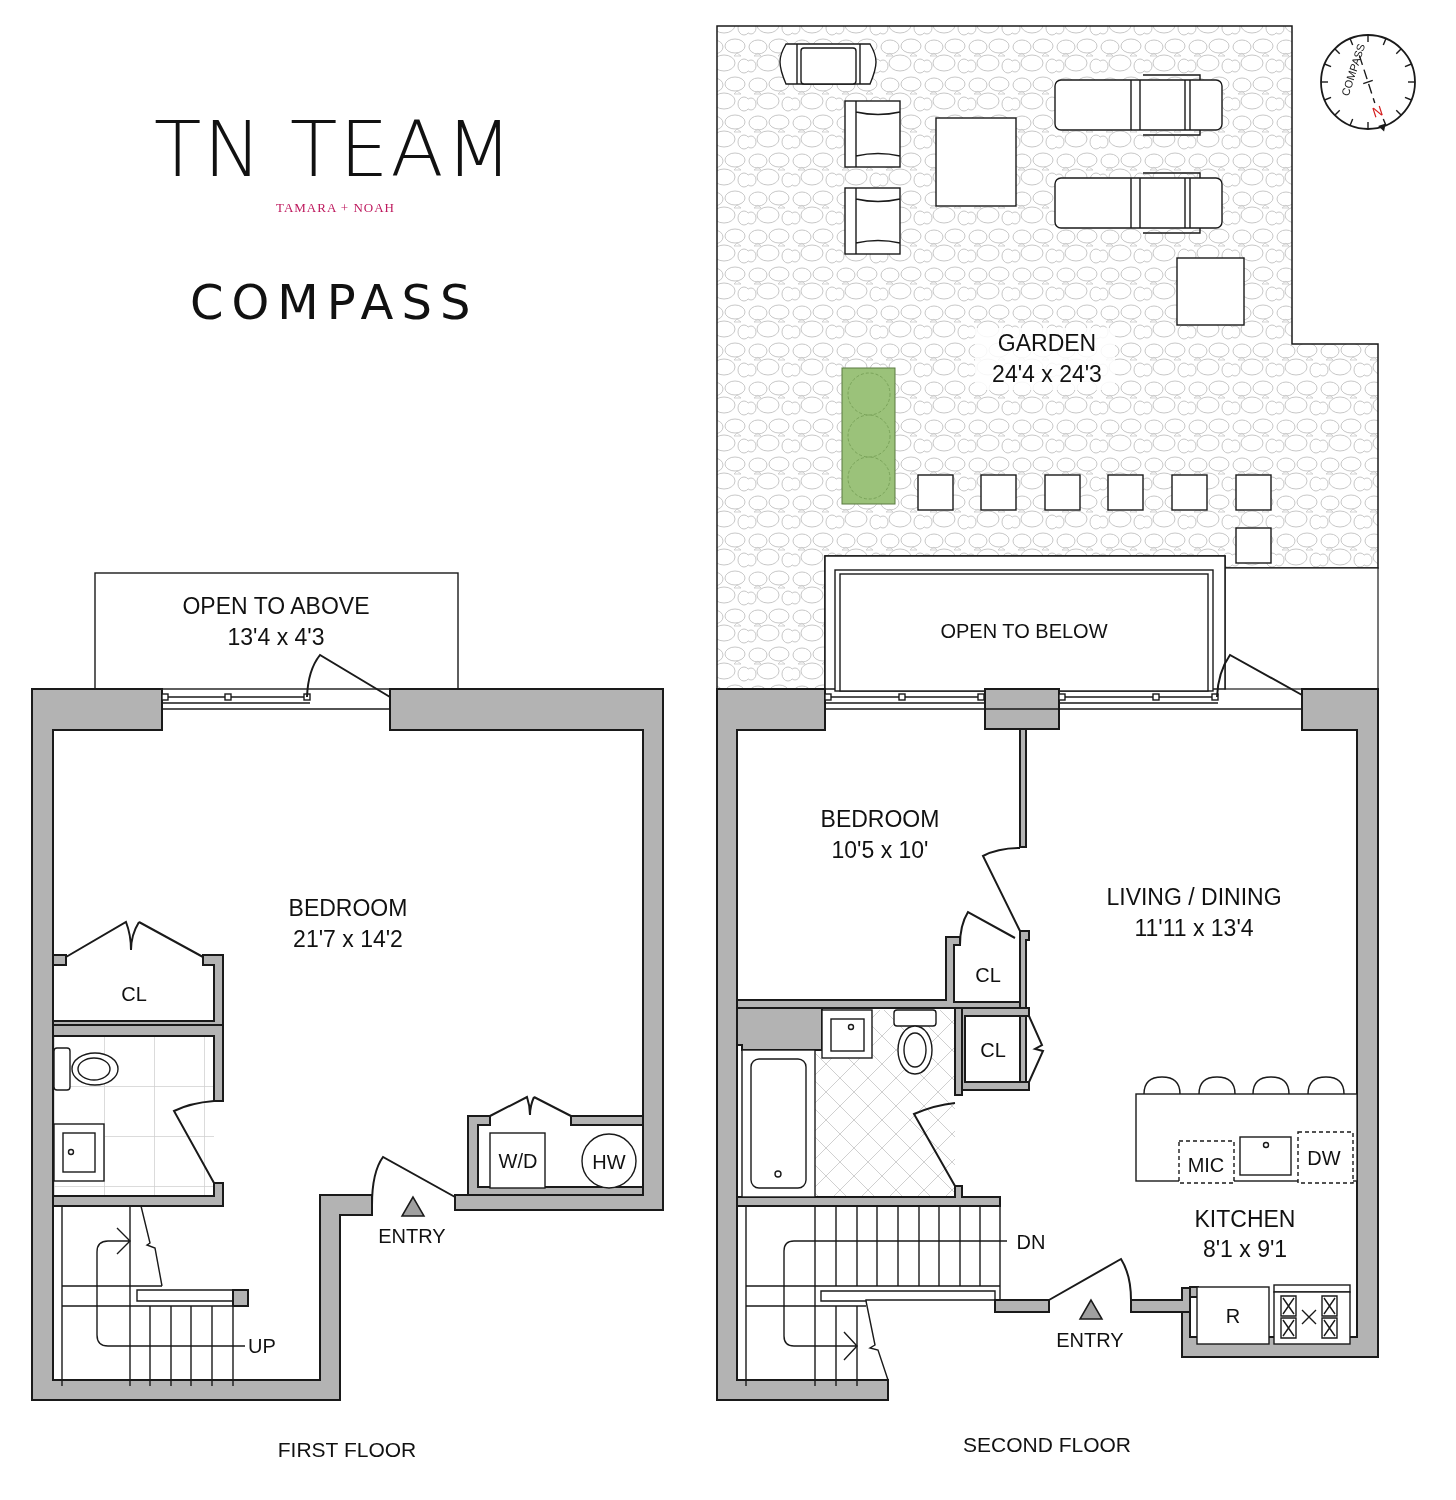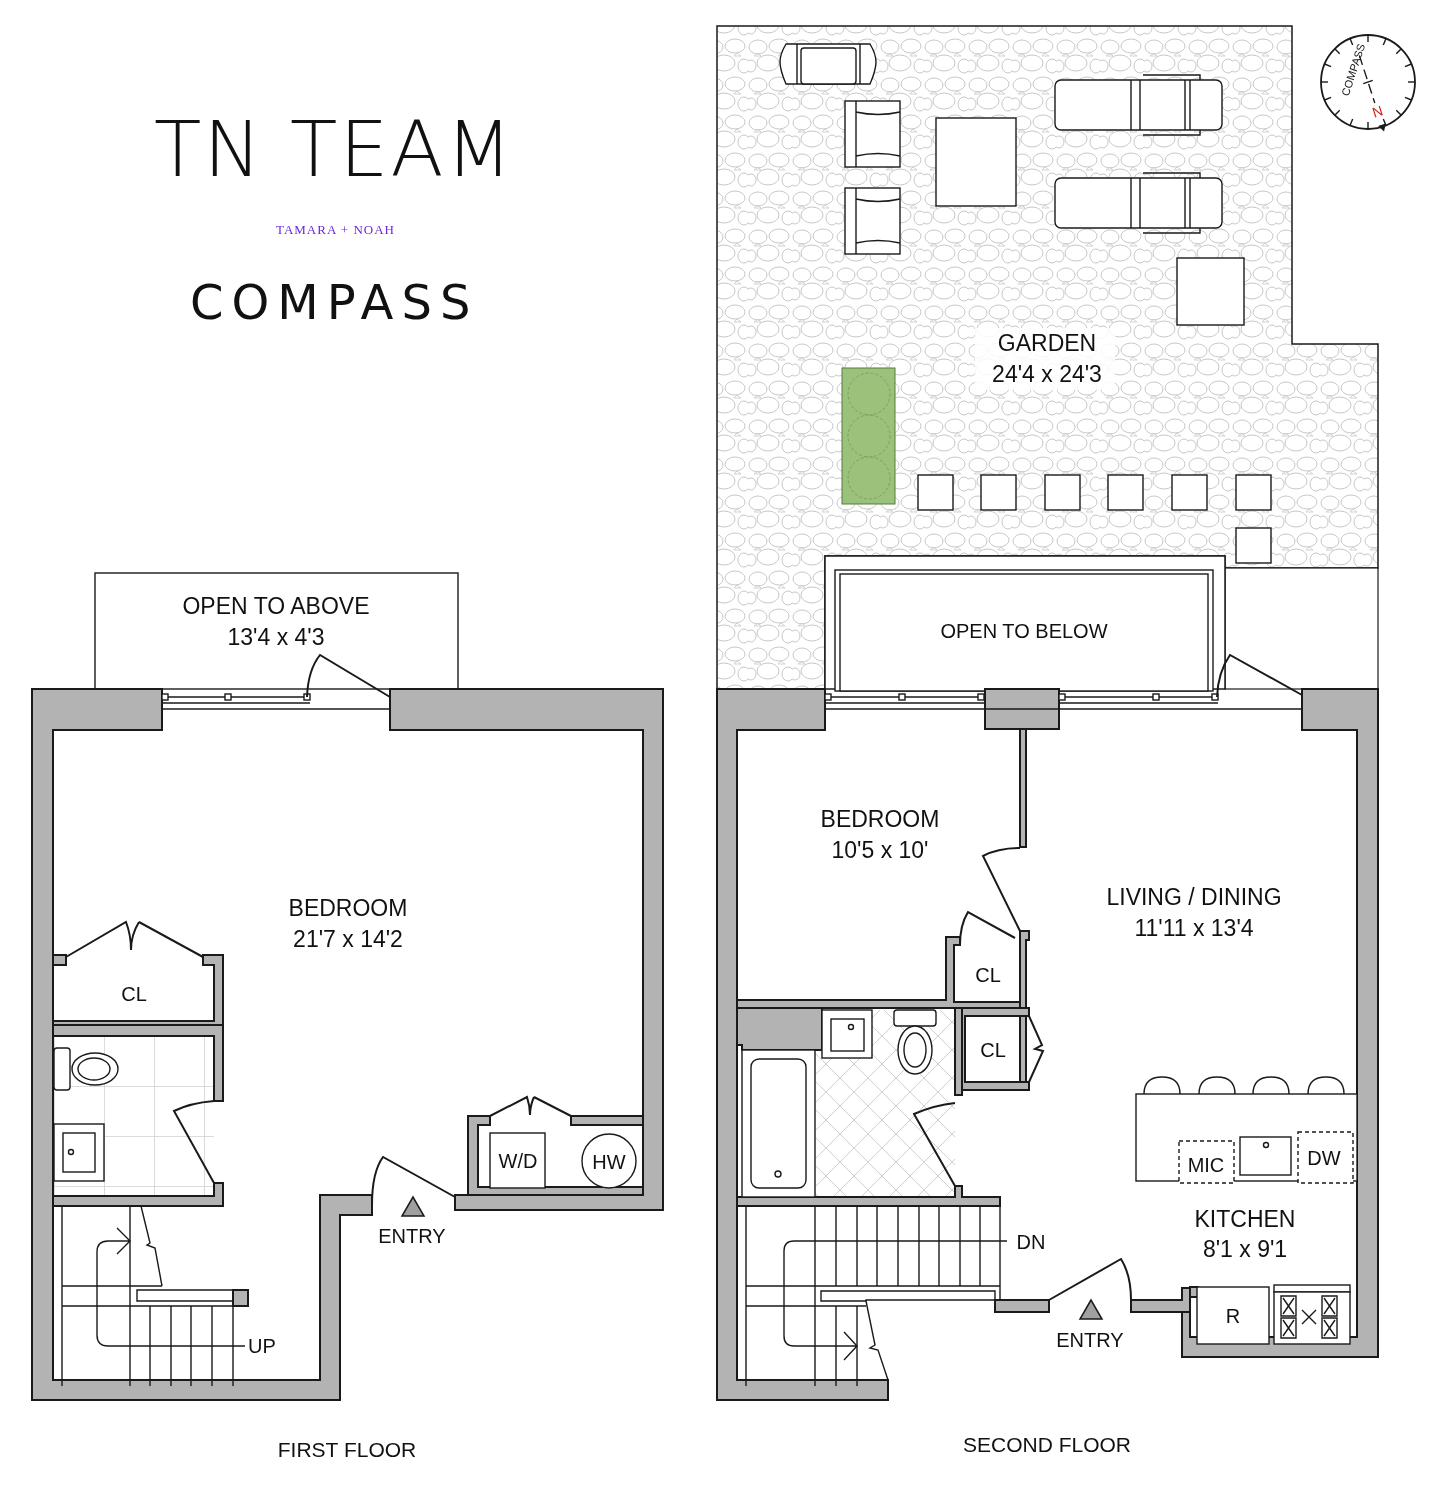--- a/index.html
+++ b/index.html
@@ -8,21 +8,21 @@
   .wall { fill:#b3b3b3; stroke:#1a1a1a; stroke-width:2; }
   .line { fill:none; stroke:#1a1a1a; stroke-width:2; }
   .thin { fill:none; stroke:#1a1a1a; stroke-width:1.4; }
   .whiteThin { fill:#ffffff; stroke:#1a1a1a; stroke-width:1.4; }
   .dashed { fill:#ffffff; stroke:#1a1a1a; stroke-width:1.4; stroke-dasharray:4 3; }
   .lbl { font-family:"Liberation Sans", sans-serif; fill:#111; text-anchor:middle; }
   .room { font-size:23px; }
   .small { font-size:20px; }
   .floorlbl { font-size:21px; }
   .brand-title { position:absolute; left:154px; top:112px; font-family:"DejaVu Sans", sans-serif; font-weight:200; font-size:76px; letter-spacing:2px; color:#111; line-height:1; transform:scaleX(1.02); transform-origin:left; }
-  .brand-sub { position:absolute; left:276px; top:222px; font-family:"Liberation Serif", serif; font-size:13px; letter-spacing:1px; color:#6d28d9; }
+  .brand-sub { position:absolute; left:276px; top:200px; font-family:"Liberation Serif", serif; font-size:13px; letter-spacing:1px; color:#be185d; }
   .brand-compass { position:absolute; left:190px; top:278px; font-family:"DejaVu Sans", sans-serif; font-size:48px; letter-spacing:8px; color:#111; line-height:1; }
 </style>
 </head>
 <body>
 
 <div class="brand-title">TN TEAM</div>
 <div class="brand-sub">TAMARA + NOAH</div>
 <div class="brand-compass">COMPASS</div>
 
 <svg id="plan" viewBox="0 0 1456 1500" xmlns="http://www.w3.org/2000/svg">

